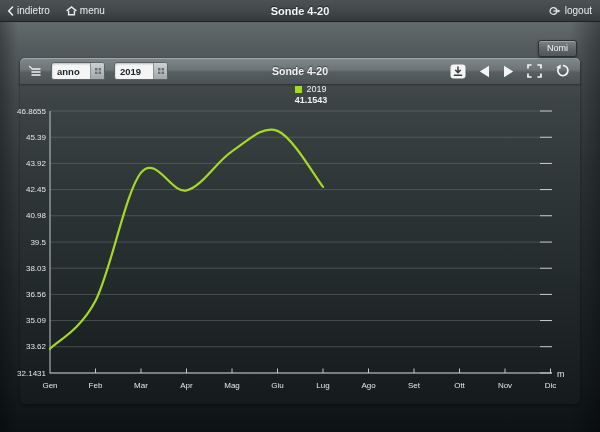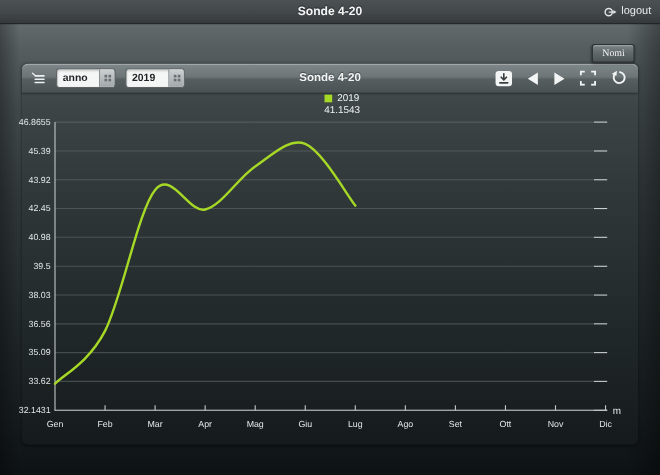--- a/index.html
+++ b/index.html
@@ -25,21 +25,21 @@
        font-weight:bold;font-size:11px;color:#f4f6f6;
        text-shadow:0 -1px 1px rgba(0,0,0,.5);}
   .topbar .tright{margin-left:auto;display:flex;align-items:center;gap:4px;
        padding-right:8px;position:relative;z-index:2;}
   .icon{display:inline-flex;align-items:center;justify-content:center;}
   
   .nomi-btn{position:absolute;top:40px;right:23px;z-index:6;
        background:linear-gradient(180deg,#7d8486 0%,#616869 50%,#4f5658 100%);
        border:1px solid #2c3133;border-radius:3px;color:#f2f4f4;font-size:9px;
        padding:2px 8px 3px 8px;box-shadow:inset 0 1px 0 rgba(255,255,255,.25),
-       0 1px 2px rgba(0,0,0,.45);font-family:Liberation Serif, serif;cursor:pointer;}
+       0 1px 2px rgba(0,0,0,.45);font-family:Liberation Sans, sans-serif;cursor:pointer;}
   
   .panel{position:absolute;left:20px;top:58px;width:560px;height:346px;z-index:1;
        border-radius:5px;
        background:linear-gradient(180deg,#4b5355 0%,#3c4446 12%,#2f3739 35%,
                   #232a2c 65%,#1a2022 88%,#151b1d 100%);
        box-shadow:0 1px 3px rgba(0,0,0,.5);}
   
   .toolbar{position:absolute;left:0;top:0;right:0;height:26px;z-index:5;
        border-radius:5px 5px 0 0;display:flex;align-items:center;
        padding:0 8px;box-sizing:border-box;gap:9px;
@@ -61,30 +61,49 @@
        justify-content:center;}
   .ticons{margin-left:auto;display:flex;align-items:center;gap:13px;
        position:relative;z-index:2;padding-right:2px;}
   
   .legend{position:absolute;left:0;top:84px;width:600px;z-index:4;
        display:flex;flex-direction:column;align-items:center;color:#f0f2f2;
        font-size:9px;line-height:11px;pointer-events:none;}
   .legend .lrow{display:flex;align-items:center;gap:4px;margin-left:22px;
        pointer-events:auto;cursor:pointer;}
   .legend .lswatch{width:7px;height:7px;display:inline-block;}
-  .legend .lval{margin-left:22px;}
+  .legend .lval{margin-left:22px;font-weight:bold;}
   
   #chart-svg{position:absolute;left:0;top:0;z-index:3;pointer-events:none;}
 </style>
 </head>
 <body>
 
 <div id="app">
 
   <div class="topbar">
+    <div class="tleft">
+      <div class="tgroup">
+        <span class="icon">
+          <svg width="7" height="10" viewBox="0 0 7 10">
+              <path d="M5.5 1 L1.8 5 L5.5 9" fill="none" stroke="#e9ecec" stroke-width="1.6" stroke-linecap="round"></path>
+            </svg>
+        </span>
+        <span>indietro</span>
+      </div>
+      <div class="tgroup">
+        <span class="icon">
+          <svg width="11" height="10" viewBox="0 0 11 10">
+              <path d="M1 4.6 L5.5 1 L10 4.6" fill="none" stroke="#e9ecec" stroke-width="1.4" stroke-linecap="round"></path>
+              <path d="M2.6 4.6 V8.8 H8.4 V4.6" fill="none" stroke="#e9ecec" stroke-width="1.4"></path>
+            </svg>
+        </span>
+        <span>menu</span>
+      </div>
+    </div>
     <div class="ttitle">Sonde 4-20</div>
     <div class="tright tgroup">
       <span class="icon">
         <svg width="12" height="10" viewBox="0 0 12 10">
             <circle cx="4.4" cy="5" r="3.3" fill="none" stroke="#dfe3e3" stroke-width="1.3"></circle>
             <path d="M4.4 5 H10" stroke="#dfe3e3" stroke-width="1.3"></path>
             <path d="M8.6 3.2 L11.4 5 L8.6 6.8 Z" fill="#dfe3e3"></path>
           </svg>
       </span>
       <span>logout</span>

